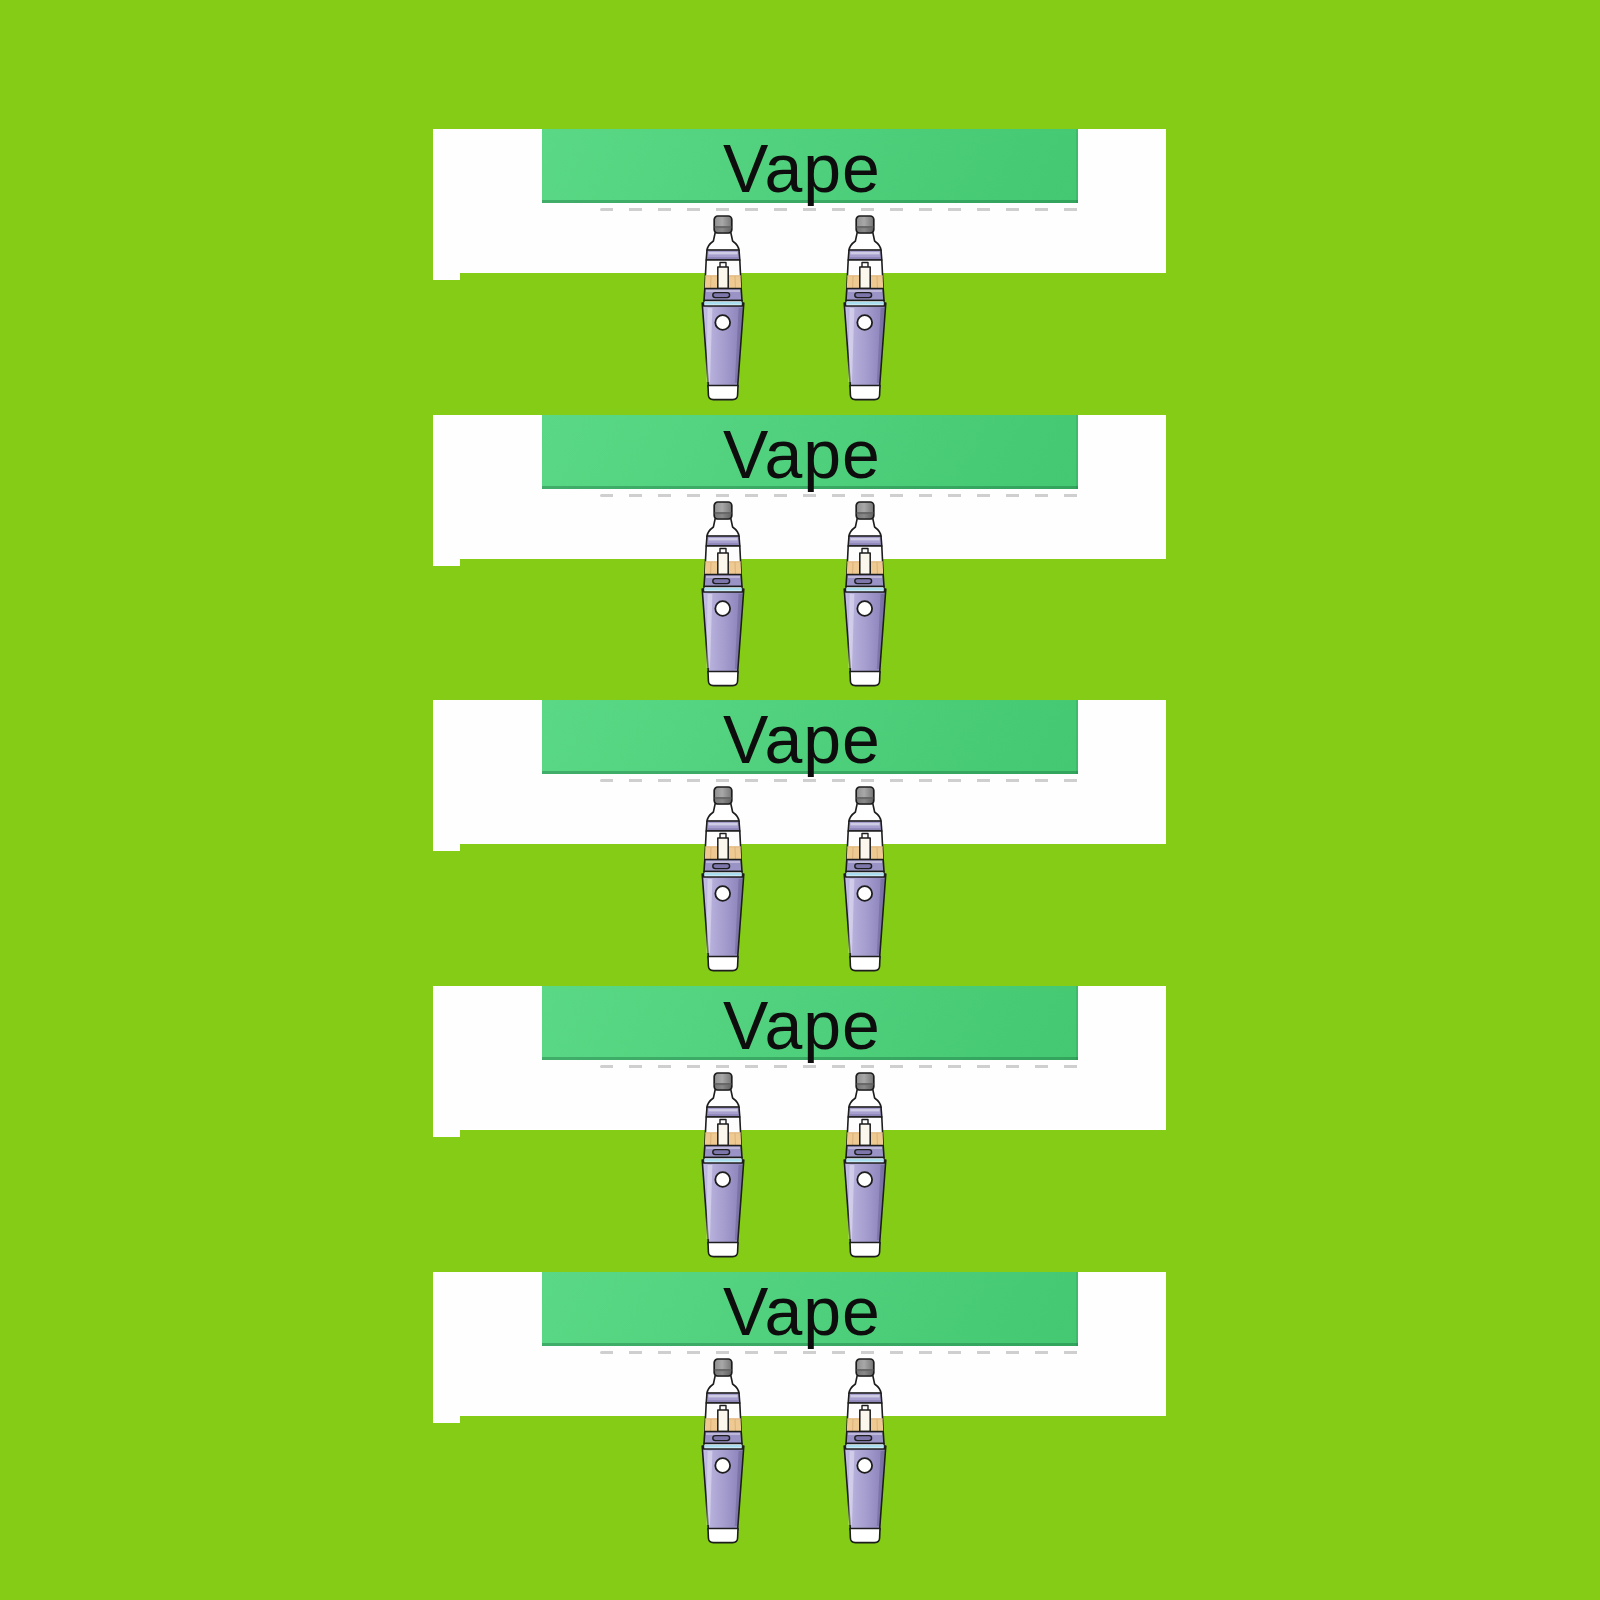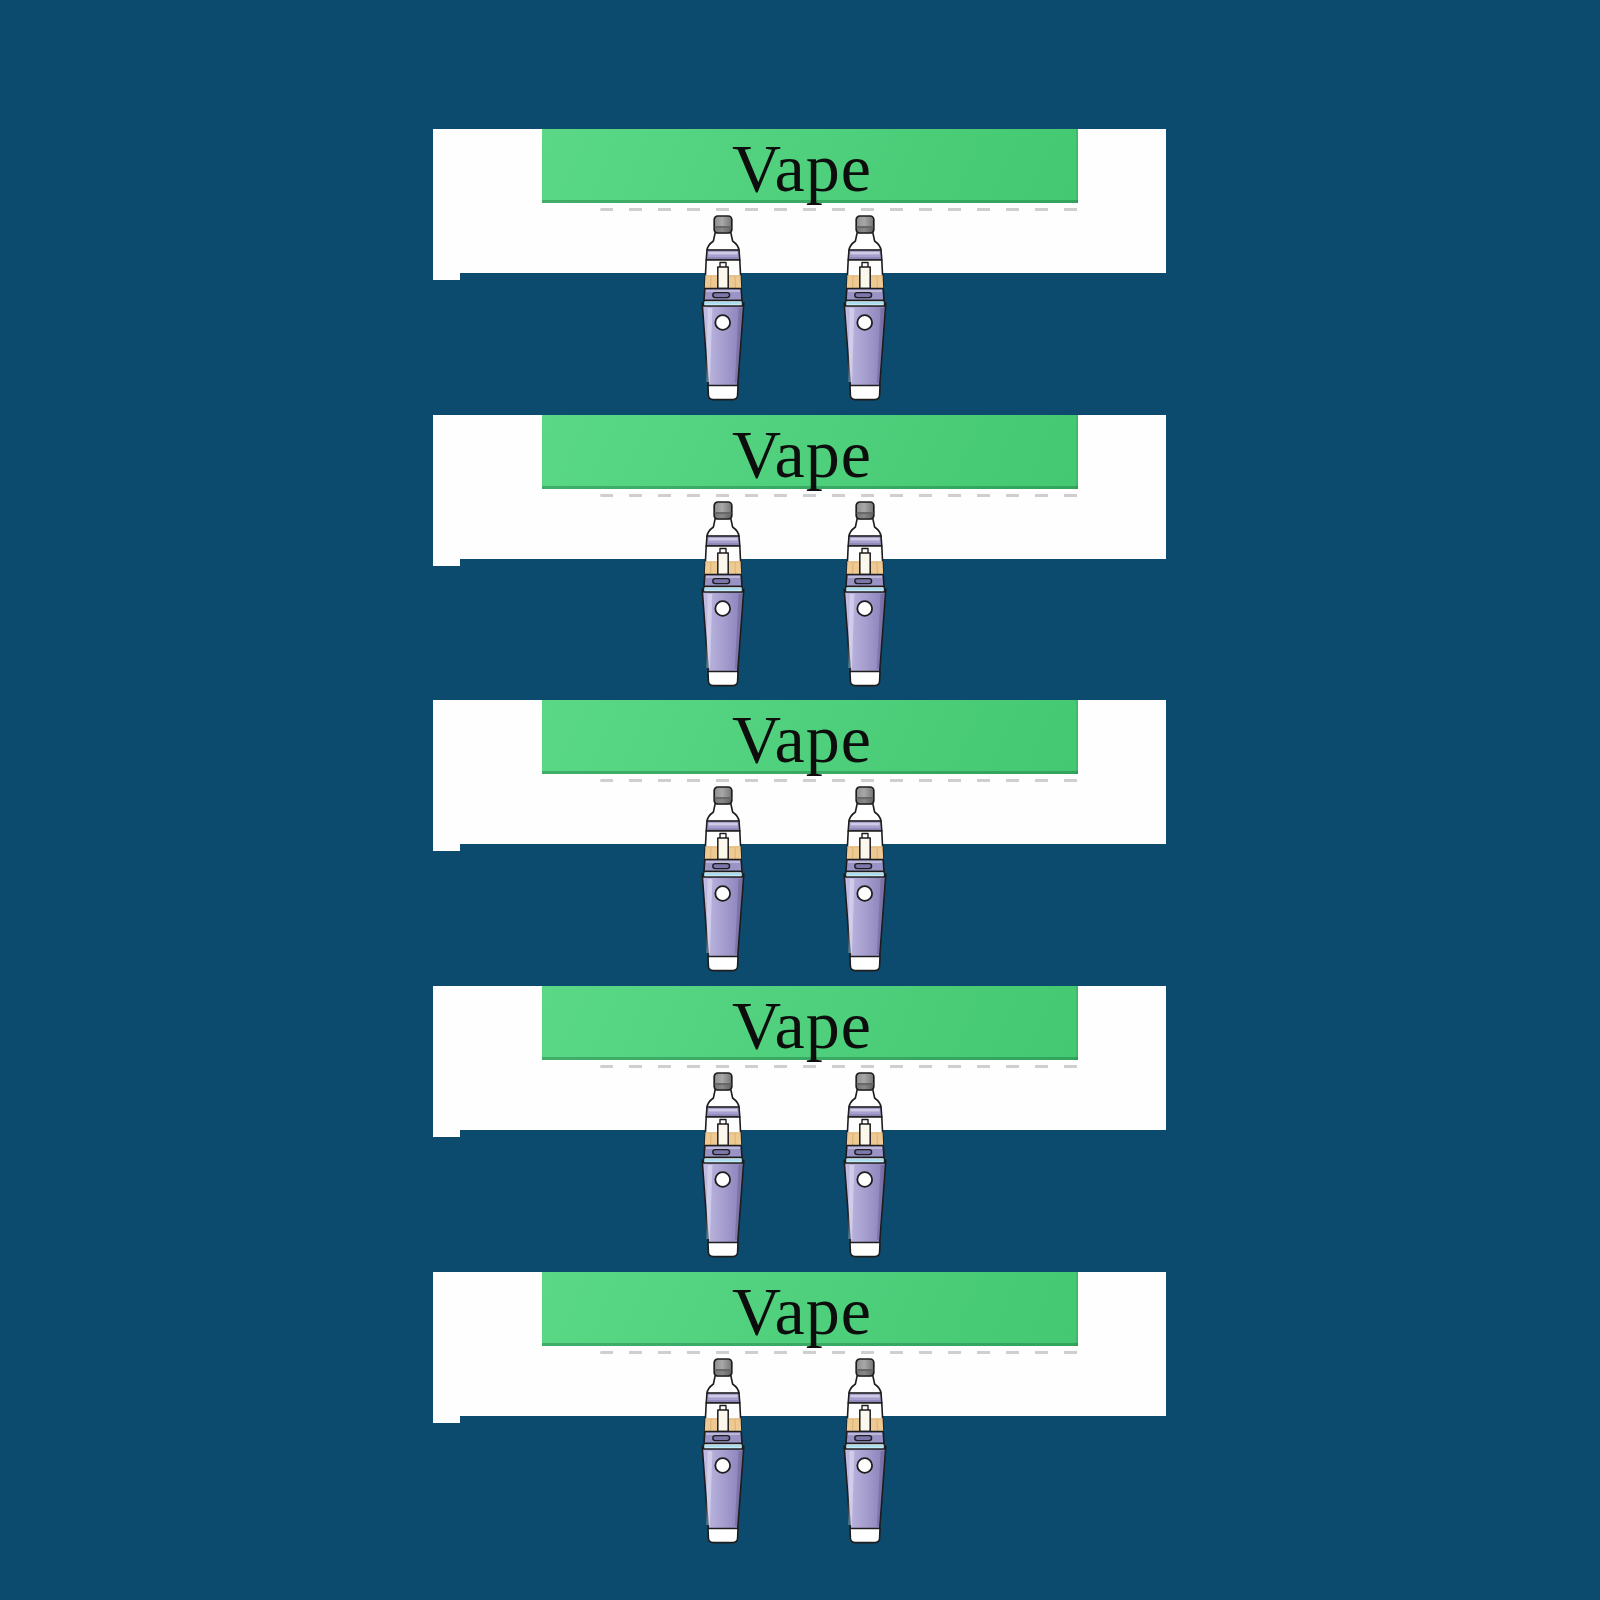--- a/index.html
+++ b/index.html
@@ -1,21 +1,21 @@
 <!DOCTYPE html>
 <html><head>
 <meta charset="utf-8">
 <style>
   html,body{margin:0;padding:0;background:#000;}
   .canvas{
     position:relative;
     width:1600px;height:1600px;
-    background:#0c4a6e;
+    background:#84cc16;
     overflow:hidden;
-    font-family:Liberation Serif, serif;
+    font-family:Liberation Sans, sans-serif;
   }
   .section{position:absolute;left:0;width:1600px;height:286px;}
   .s1{top:129px}.s2{top:415px}.s3{top:700px}.s4{top:986px}.s5{top:1272px}
 
   .white-band{
     position:absolute;left:433px;top:0;width:733px;height:144px;
     background:#fefefe;
   }
   .white-notch{
     position:absolute;left:433px;top:143px;width:27px;height:8px;

